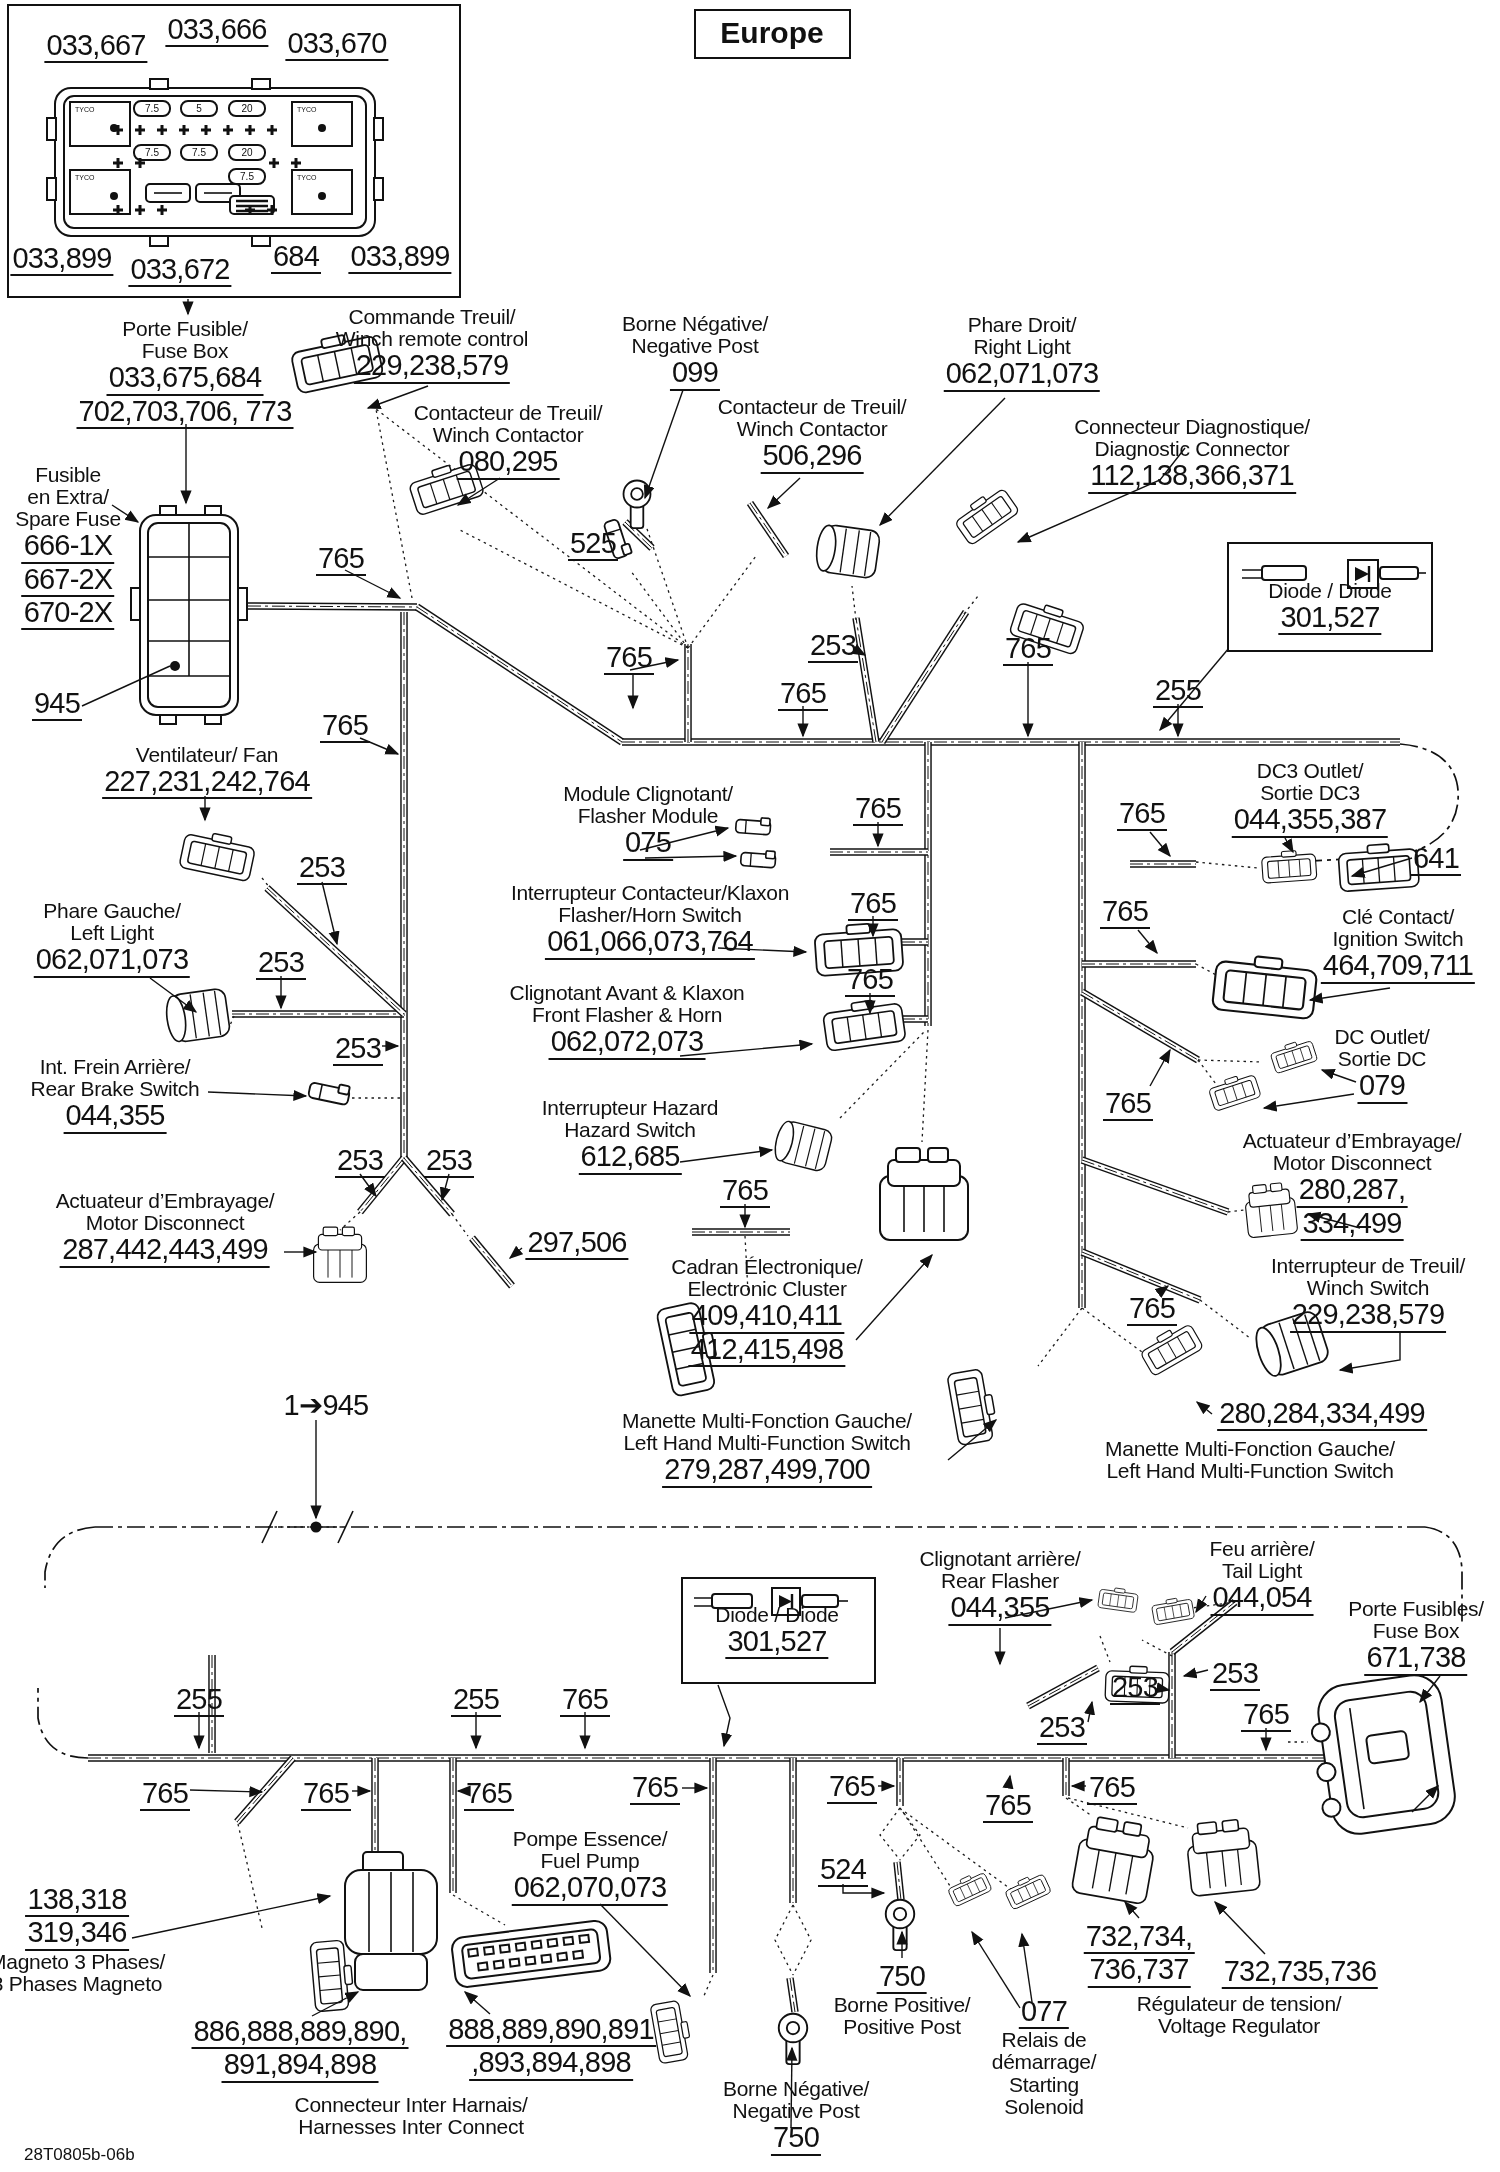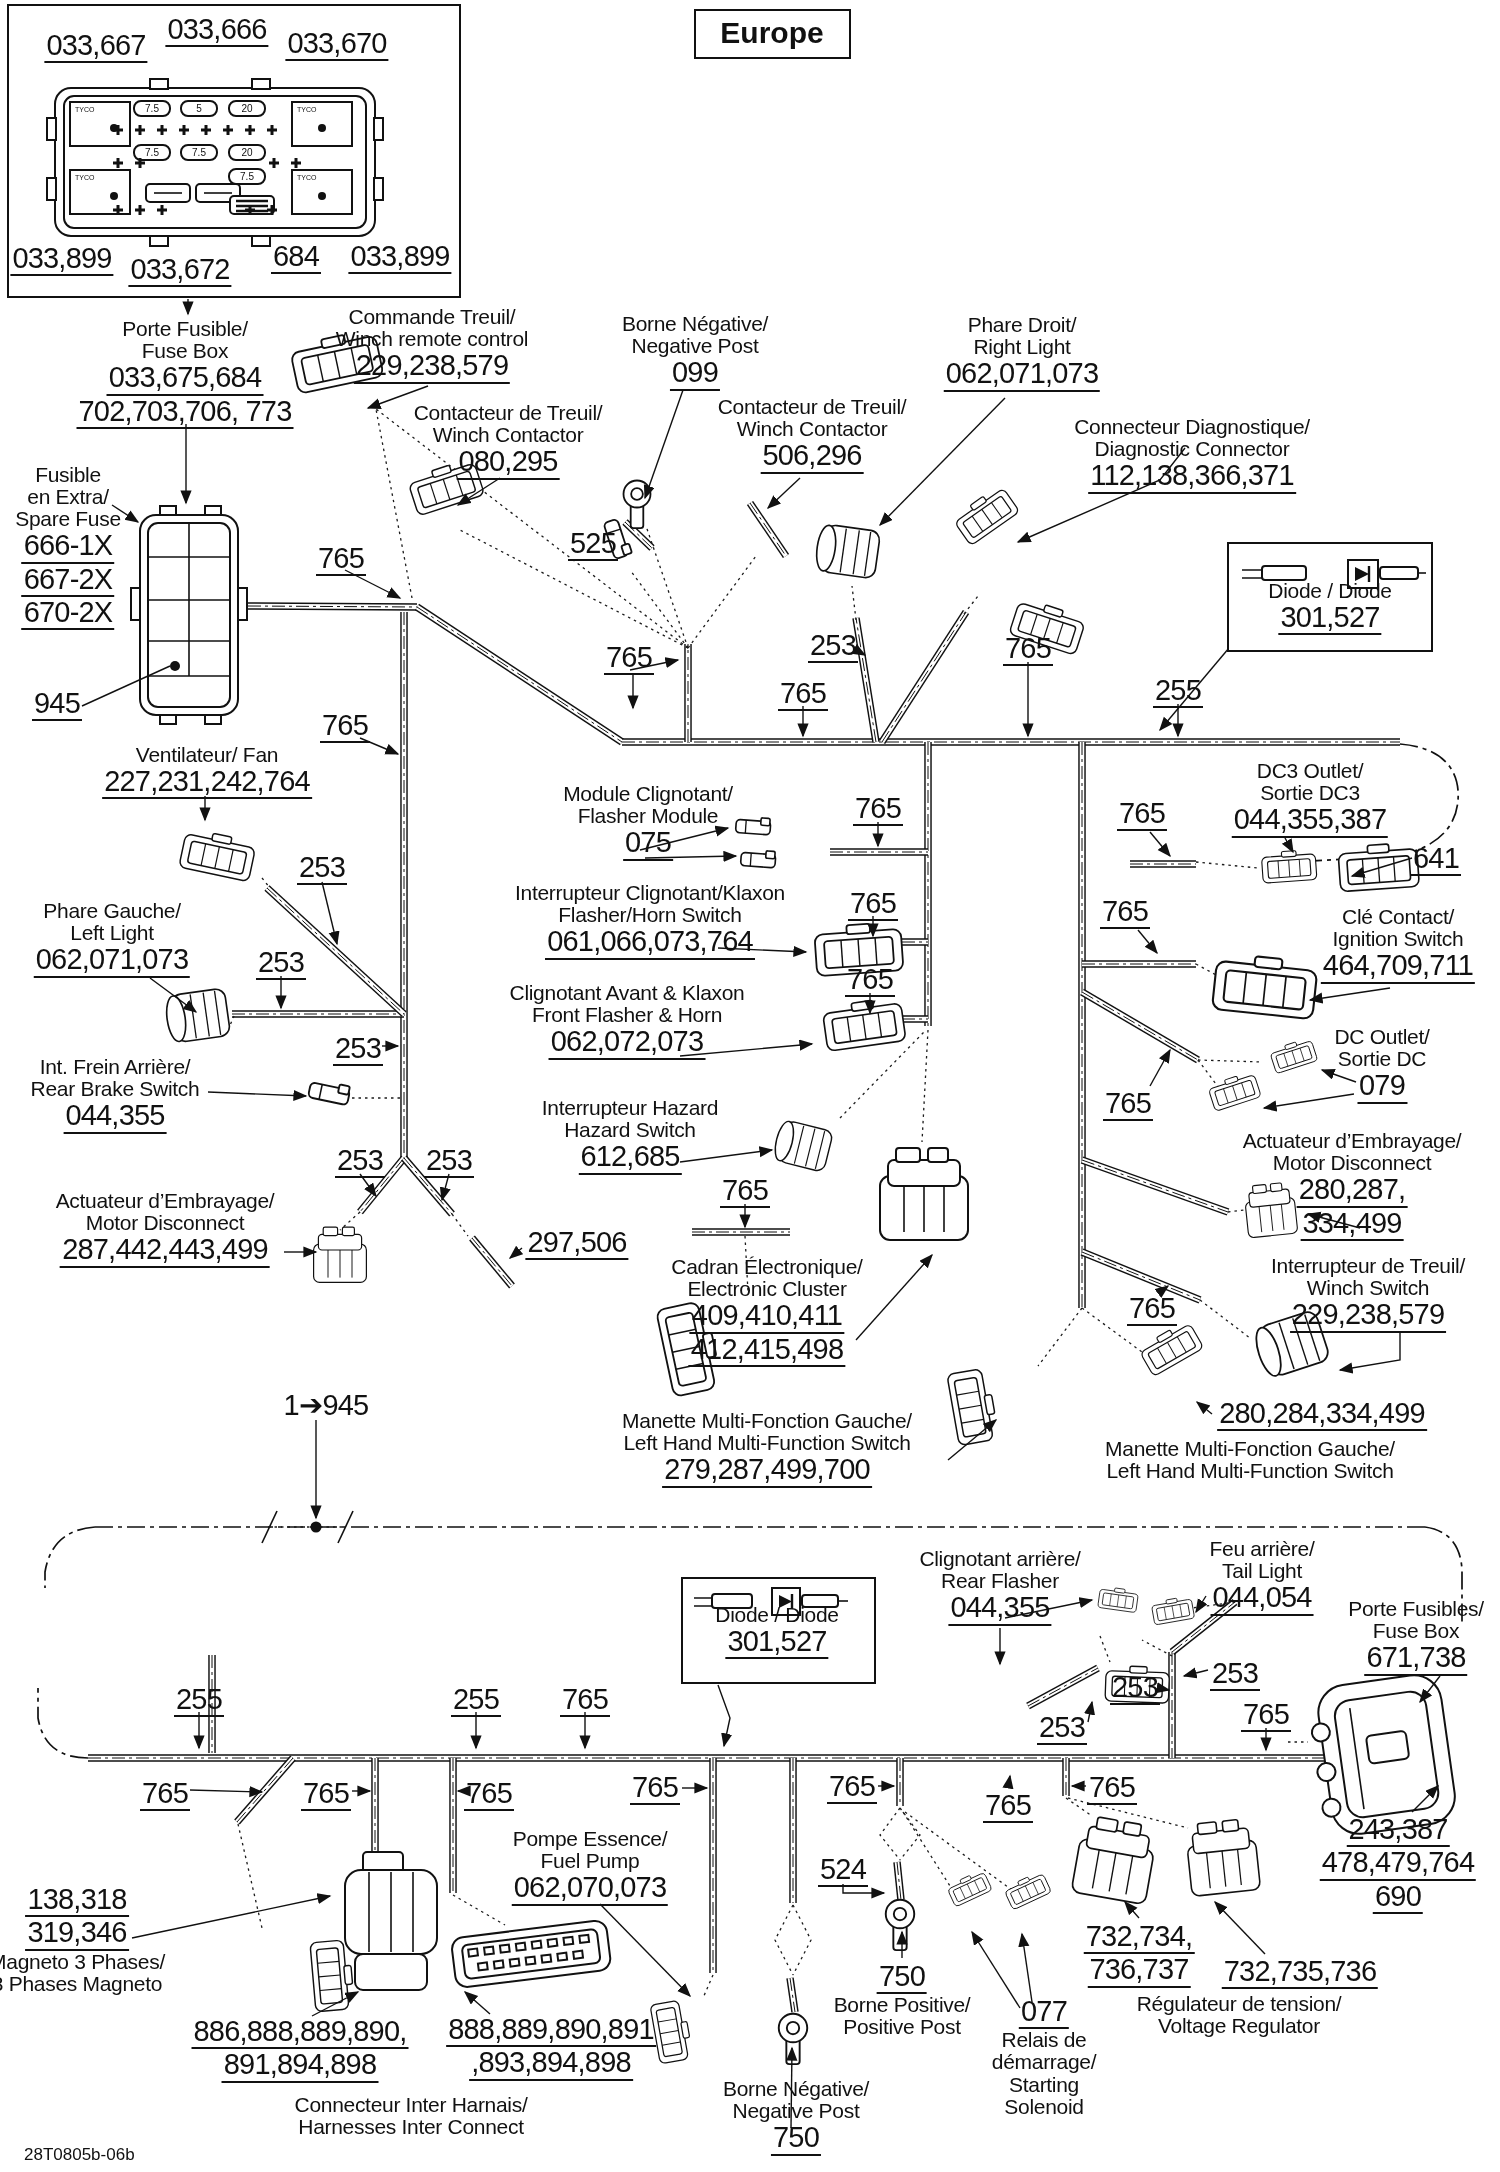--- a/index.html
+++ b/index.html
@@ -673,21 +673,21 @@
       </div>
       <div class="callout" style="left: 648px; top: 783px;">
         <span class="ln">Module Clignotant/</span>
         <span class="ln">Flasher Module</span>
         <span class="nm"><i>075</i></span>
       </div>
       <div class="callout" style="left: 878px; top: 793px;">
         <span class="nm"><i>765</i></span>
       </div>
       <div class="callout" style="left: 650px; top: 882px;">
-        <span class="ln">Interrupteur Clignotant/Klaxon</span>
+        <span class="ln">Interrupteur Contacteur/Klaxon</span>
         <span class="ln">Flasher/Horn Switch</span>
         <span class="nm"><i>061,066,073,764</i></span>
       </div>
       <div class="callout" style="left: 873px; top: 888px;">
         <span class="nm"><i>765</i></span>
       </div>
       <div class="callout" style="left: 627px; top: 982px;">
         <span class="ln">Clignotant Avant &amp; Klaxon</span>
         <span class="ln">Front Flasher &amp; Horn</span>
         <span class="nm"><i>062,072,073</i></span>
@@ -851,25 +851,20 @@
       <div class="callout" style="left: 1139px; top: 1921px;">
         <span class="nm"><i>732,734,</i></span>
         <span class="nm"><i>736,737</i></span>
       </div>
       <div class="callout" style="left: 1300px; top: 1956px;">
         <span class="nm"><i>732,735,736</i></span>
       </div>
       <div class="callout" style="left: 1239px; top: 1993px;">
         <span class="ln">Régulateur de tension/</span>
         <span class="ln">Voltage Regulator</span>
-      </div>
-      <div class="callout" style="left: 1398px; top: 1814px;">
-        <span class="nm"><i>243,387</i></span>
-        <span class="nm"><i>478,479,764</i></span>
-        <span class="nm"><i>690</i></span>
       </div>
       <div class="callout" style="left: 1044px; top: 1996px;">
         <span class="nm"><i>077</i></span>
         <span class="ln">Relais de</span>
         <span class="ln">démarrage/</span>
         <span class="ln">Starting</span>
         <span class="ln">Solenoid</span>
       </div>
       <div class="callout" style="left: 551px; top: 2014px;">
         <span class="nm"><i>888,889,890,891</i></span>

